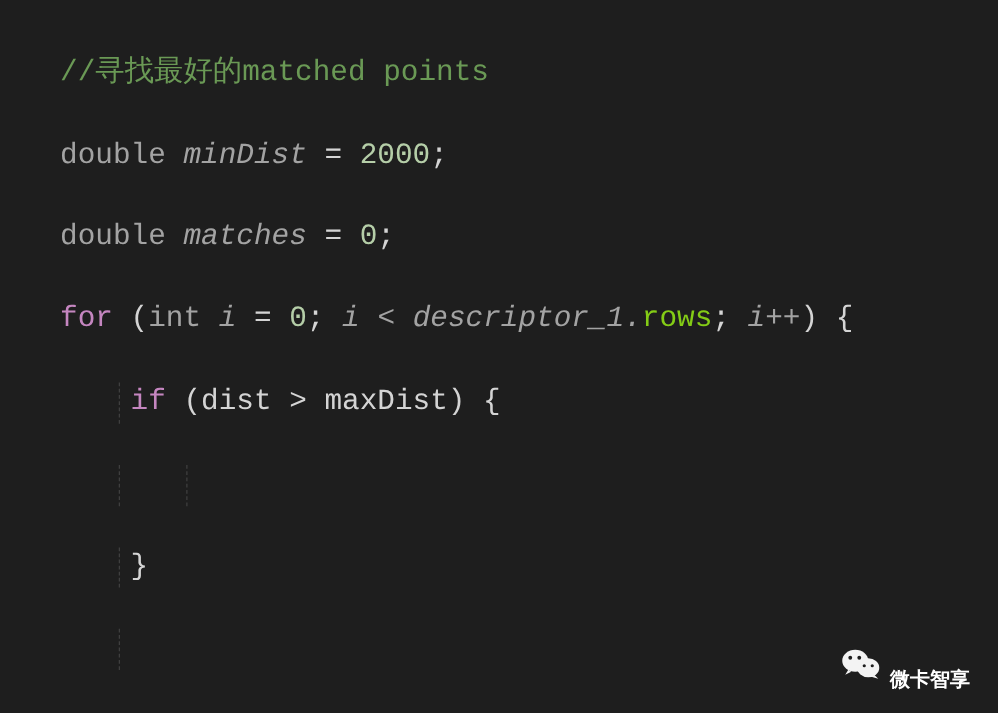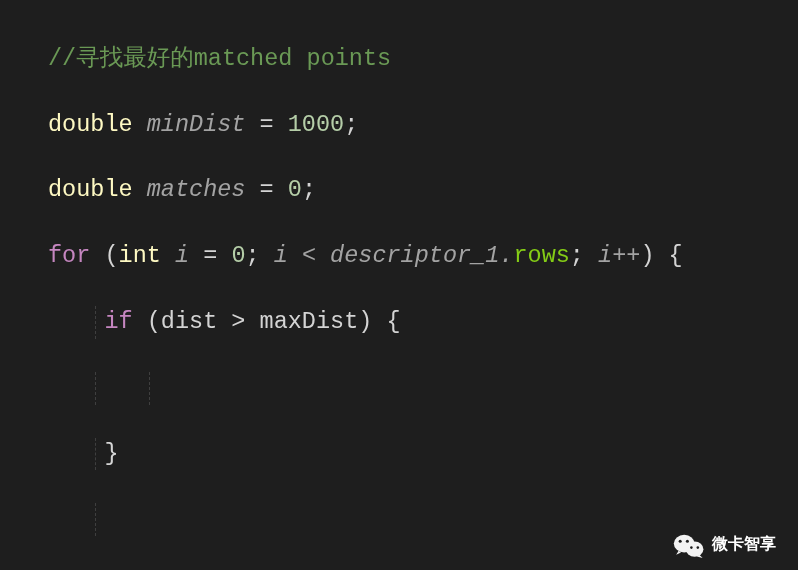--- a/index.html
+++ b/index.html
@@ -27,48 +27,48 @@
   .indent-guide {
     position: absolute;
     top: 0;
     bottom: 0;
     border-left: 1px dashed #5a5a5a;
     opacity: 0.55;
   }
   .g1 { left: 95px; }
   .g2 { left: 149px; }
   .comment { color: #6a9955; }
-  .keyword-type { color: #fef9c3; }
+  .keyword-type { color: #a3a3a3; }
   .keyword-ctrl { color: #c586c0; }
   .identifier { color: #a3a3a3; font-style: italic; }
   .number { color: #b5cea8; }
   .punct { color: #d4d4d4; }
   .member { color: #84cc16; }
   .watermark {
     position: absolute;
     right: 22px;
-    bottom: 0;
+    bottom: 14px;
     display: flex;
-    align-items: flex-start;
+    align-items: flex-end;
     gap: 7px;
   }
   .watermark svg { opacity: 0.95; }
   .watermark-text {
     color: #ffffff;
     font-family: "Microsoft YaHei", sans-serif;
     font-size: 16px;
     font-weight: bold;
   }
 </style>
 </head>
 <body>
 
 <div class="code-area">
 <span class="line"><span class="comment">//寻找最好的matched points</span></span>
-<span class="line"><span class="keyword-type">double</span> <span class="identifier">minDist</span><span class="punct"> = </span><span class="number">1000</span><span class="punct">;</span></span>
+<span class="line"><span class="keyword-type">double</span> <span class="identifier">minDist</span><span class="punct"> = </span><span class="number">2000</span><span class="punct">;</span></span>
 <span class="line"><span class="keyword-type">double</span> <span class="identifier">matches</span><span class="punct"> = </span><span class="number">0</span><span class="punct">;</span></span>
 <span class="line"><span class="keyword-ctrl">for</span><span class="punct"> (</span><span class="keyword-type">int</span><span class="identifier"> i</span><span class="punct"> = </span><span class="number">0</span><span class="punct">;</span><span class="identifier"> i &lt; descriptor_1.</span><span class="member">rows</span><span class="punct">;</span><span class="identifier"> i++</span><span class="punct">) {</span></span>
 <span class="line"><span class="indent-guide g1"></span>    <span class="keyword-ctrl">if</span><span class="punct"> (dist &gt; maxDist) {</span></span>
 <span class="line"><span class="indent-guide g1"></span><span class="indent-guide g2"></span>        </span>
 <span class="line"><span class="indent-guide g1"></span>    <span class="punct">}</span></span>
 <span class="line"><span class="indent-guide g1"></span>    </span>
 
 
 
 

